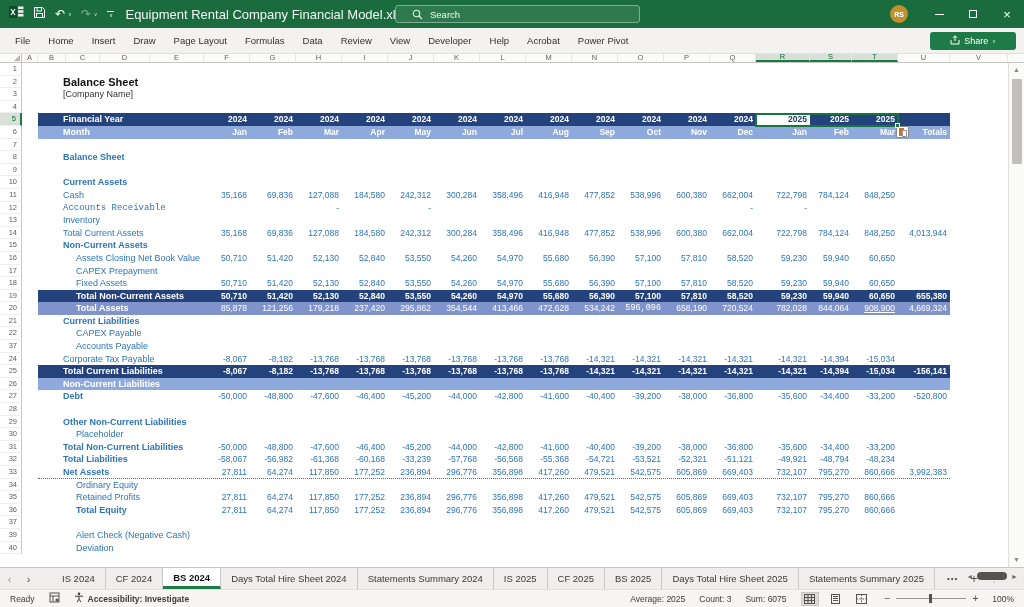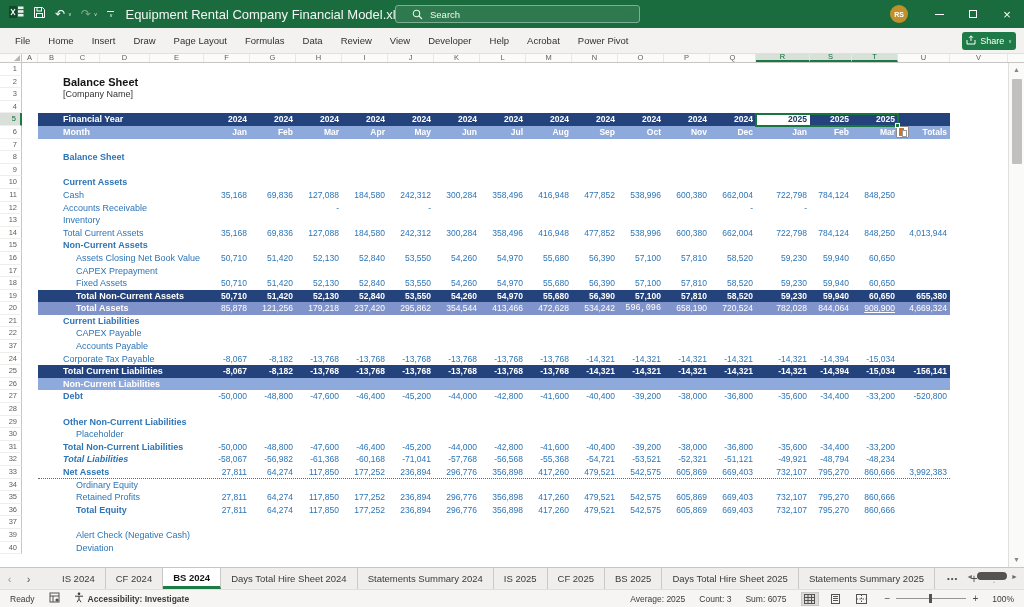--- a/index.html
+++ b/index.html
@@ -21,21 +21,21 @@
   .avatar{width:18px;height:18px;border-radius:50%;background:#C0912B;color:#fff;font-size:7px;font-weight:bold;display:flex;align-items:center;justify-content:center;margin-right:14px}
   .winbtn{width:34px;height:28px;display:flex;align-items:center;justify-content:center;color:#fff}
   .minbar{width:9px;height:1px;background:#fff}
   .maxbox{width:8px;height:8px;border:1px solid #fff}
   .closex{font-size:13px;line-height:13px}
 
   
   .ribbon{height:26px;background:#F3F2F1;display:flex;align-items:center;flex:0 0 26px;border-bottom:1px solid #E2E0DE;position:relative}
   .rtabs{display:flex;align-items:center;padding-left:6px}
   .rtab{padding:0 9px;font-size:9.5px;color:#323130;line-height:25px;cursor:default}
-  .share-btn{position:absolute;right:8px;top:4px;height:18px;background:#1E7A46;border-radius:3px;color:#fff;font-size:9px;display:flex;align-items:center;gap:4px;padding:0 4px}
+  .share-btn{position:absolute;right:8px;top:4px;height:18px;background:#1E7A46;border-radius:3px;color:#fff;font-size:9px;display:flex;align-items:center;gap:4px;padding:0 20px}
   .share-btn .v{font-size:5px;color:#D7EADF}
 
   
   .colhdr{height:9px;display:flex;flex:0 0 9px;background:#FBFBFA;border-bottom:1px solid #C8C6C4}
   .corner{width:22px;height:100%;border-right:1px solid #C8C6C4;position:relative}
   .corner:after{content:"";position:absolute;right:1px;bottom:1px;border-left:6px solid transparent;border-bottom:6px solid #B8B6B4}
   .chc{height:100%;font-size:7.5px;color:#5f5e5c;display:flex;align-items:center;justify-content:center;border-right:1px solid #E8E7E6;line-height:8px}
   .chc.sel{background:#D9E0DA;color:#0B6A38;border-bottom:2px solid #1A7A44}
   .chc-gap{width:16px}
 
@@ -355,21 +355,21 @@
             <div class="c v" style="width: 42px;">784,124</div>
             <div class="c v" style="width: 46px;">848,250</div>
             <div class="c v" style="width: 52px;"></div>
           </div>
           <div class="spV"></div>
         </div>
         <div class="grow">
           <div class="rn">12</div>
           <div class="spA"></div>
           <div class="band">
-            <div class="lbl lp" style="padding-left: 25px;">Accounts Receivable</div>
+            <div class="lbl lp" style="padding-left: 25px; font-family: Liberation Mono, monospace;">Accounts Receivable</div>
             <div class="c v" style="width: 46px;"></div>
             <div class="c v" style="width: 46px;"></div>
             <div class="c v" style="width: 46px;">-</div>
             <div class="c v" style="width: 46px;"></div>
             <div class="c v" style="width: 46px;">-</div>
             <div class="c v" style="width: 46px;"></div>
             <div class="c v" style="width: 46px;"></div>
             <div class="c v" style="width: 46px;"></div>
             <div class="c v" style="width: 46px;"></div>
             <div class="c v" style="width: 46px;"></div>
@@ -675,26 +675,26 @@
             <div class="c v" style="width: 42px;">-34,400</div>
             <div class="c v" style="width: 46px;">-33,200</div>
             <div class="c v" style="width: 52px;"></div>
           </div>
           <div class="spV"></div>
         </div>
         <div class="grow">
           <div class="rn">32</div>
           <div class="spA"></div>
           <div class="band">
-            <div class="lbl lb" style="padding-left: 25px; font-style: italic;">Total Liabilities</div>
+            <div class="lbl lb" style="padding-left: 25px;">Total Liabilities</div>
             <div class="c v" style="width: 46px;">-58,067</div>
             <div class="c v" style="width: 46px;">-56,982</div>
             <div class="c v" style="width: 46px;">-61,368</div>
             <div class="c v" style="width: 46px;">-60,168</div>
-            <div class="c v" style="width: 46px;">-71,041</div>
+            <div class="c v" style="width: 46px;">-33,239</div>
             <div class="c v" style="width: 46px;">-57,768</div>
             <div class="c v" style="width: 46px;">-56,568</div>
             <div class="c v" style="width: 46px;">-55,368</div>
             <div class="c v" style="width: 46px;">-54,721</div>
             <div class="c v" style="width: 46px;">-53,521</div>
             <div class="c v" style="width: 46px;">-52,321</div>
             <div class="c v" style="width: 46px;">-51,121</div>
             <div class="c v" style="width: 54px;">-49,921</div>
             <div class="c v" style="width: 42px;">-48,794</div>
             <div class="c v" style="width: 46px;">-48,234</div>

